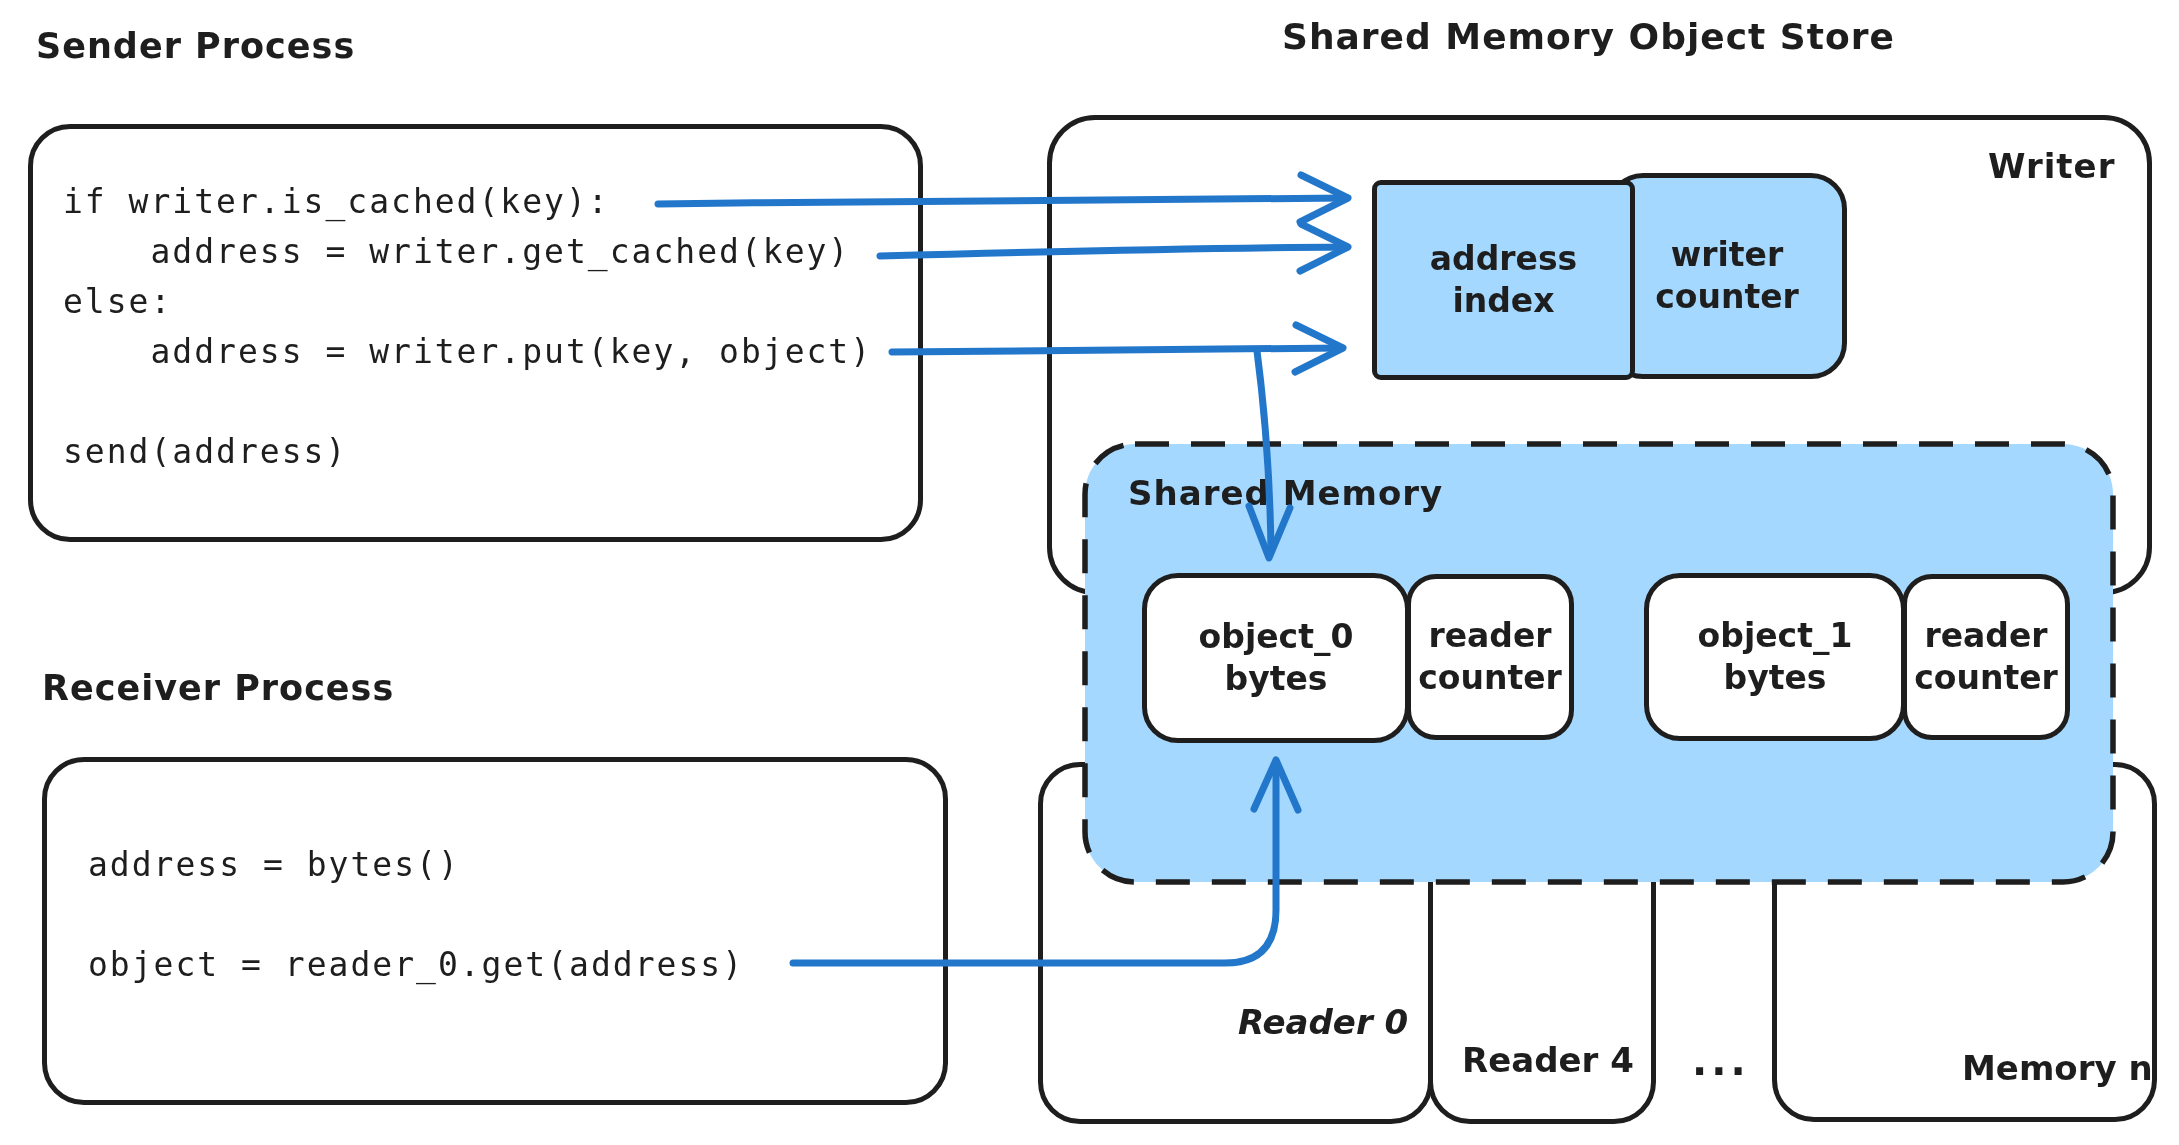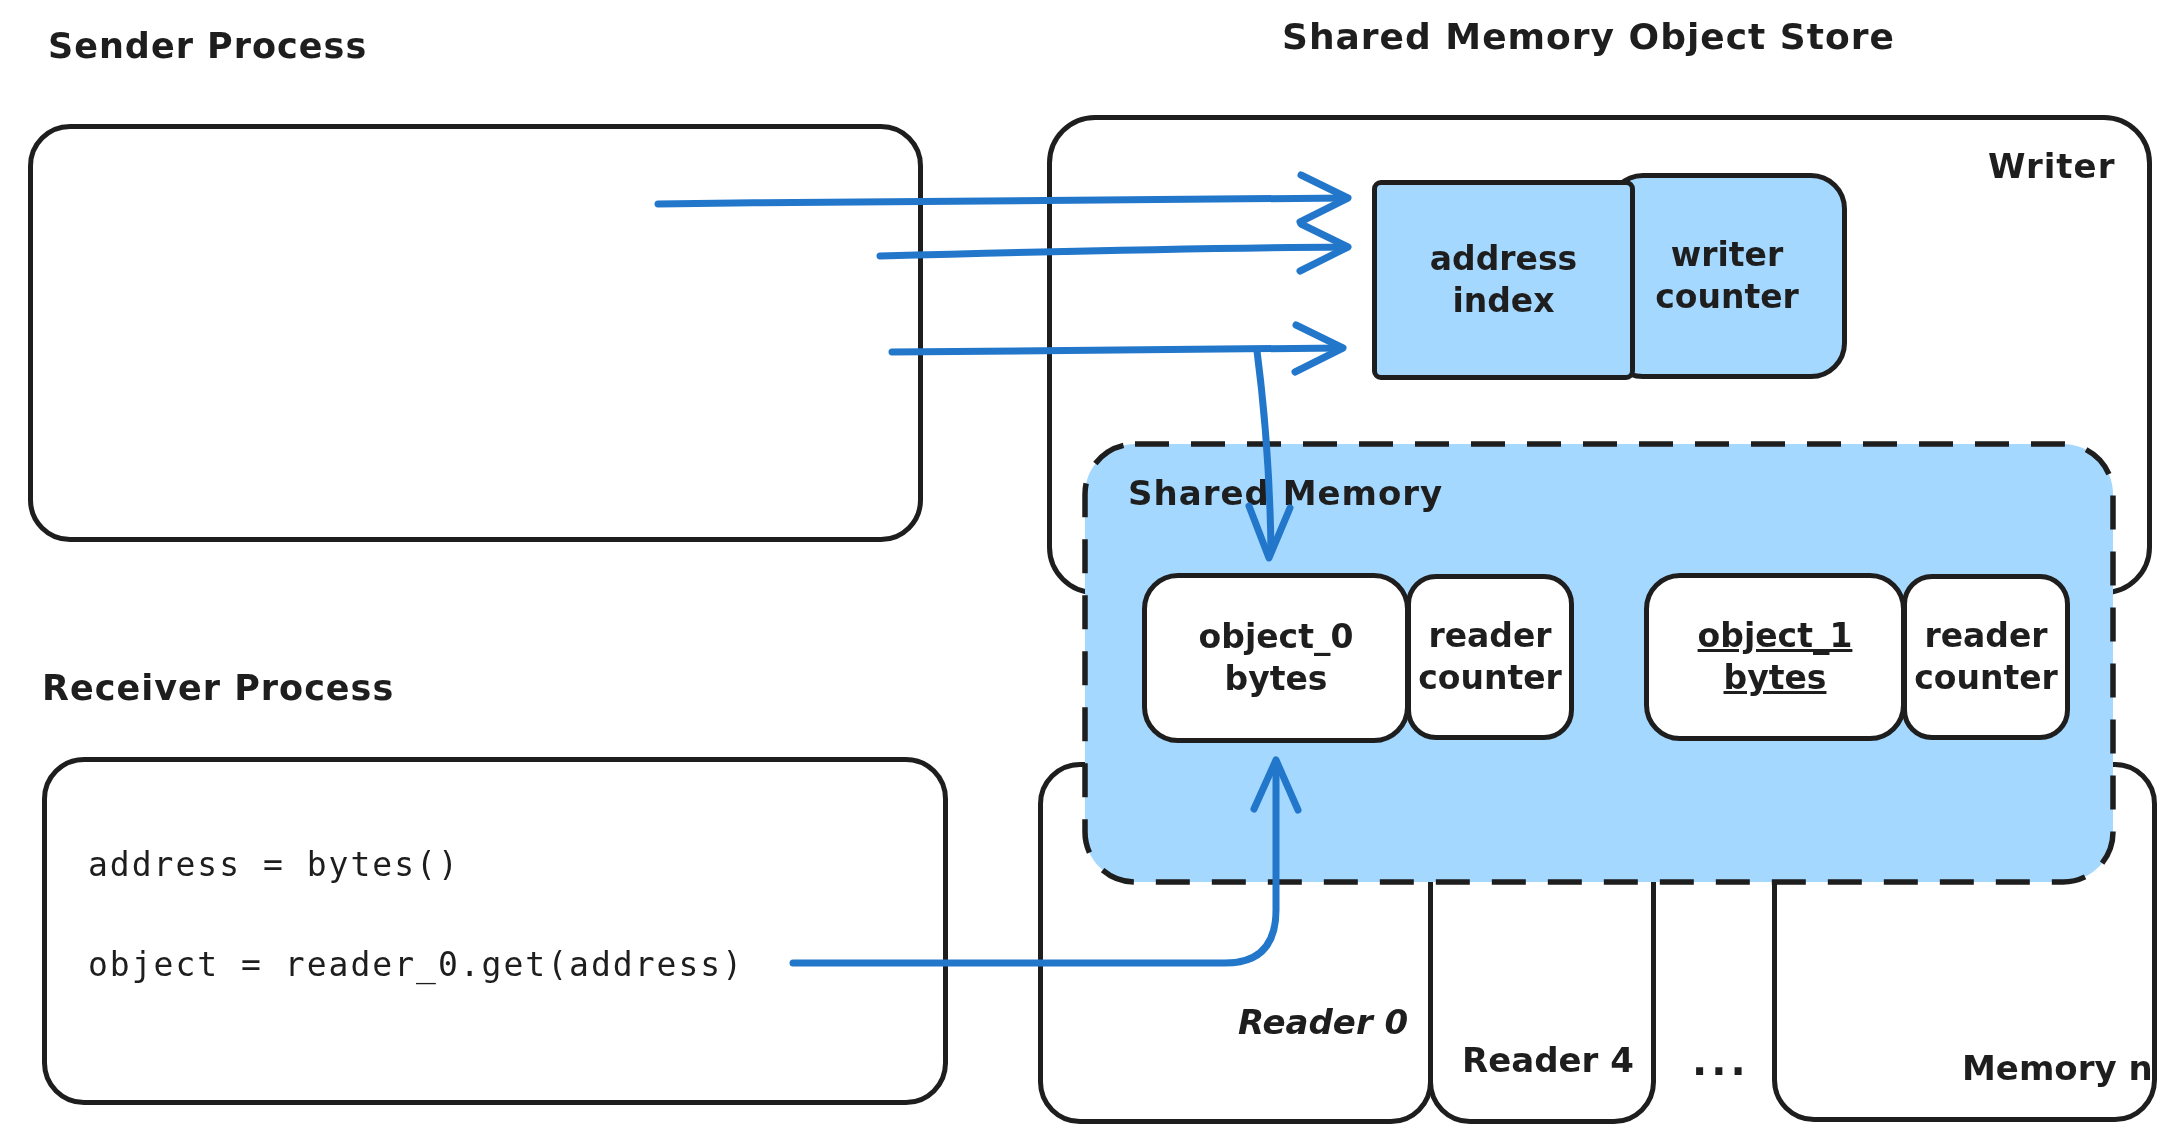--- a/index.html
+++ b/index.html
@@ -63,47 +63,53 @@
   <div class="box z1" style="left:1047px; top:115px; width:1105px; height:480px; border-radius:48px;"></div>
 
   <div class="box z1" style="left:1038px; top:762px; width:395px; height:362px;"></div>
   <div class="box z1" style="left:1428px; top:762px; width:228px; height:362px;"></div>
   <div class="box z1" style="left:1772px; top:762px; width:385px; height:360px;"></div>
 
   <svg class="layer z2" style="left:1080px; top:439px;" width="1040" height="450" viewBox="0 0 1040 450">
     <rect class="dashed-rect" x="5" y="5" width="1028" height="438" rx="50" ry="50"></rect>
   </svg>
 
-  <div class="title z3" style="left:48px; top:26px;">Sender Process</div>
+  <div class="title z3" style="left:36px; top:26px;">Sender Process</div>
 
   <div class="title z3" style="left:1282px; top:16px; font-size:36px;">Shared Memory Object Store</div>
 
   <div class="title z3" style="left:42px; top:668px;">Receiver Process</div>
 
   <div class="title z3" style="left:1988px; top:146px; font-size:34px;">Writer</div>
 
   <div class="title z3" style="left:1128px; top:473px; font-size:34px;">Shared Memory</div>
 
+  <pre class="code z3" style="left:63px; top:177px;">if writer.is_cached(key):
+    address = writer.get_cached(key)
+else:
+    address = writer.put(key, object)
+
+send(address)</pre>
 
   <pre class="code z3" style="left:88px; top:840px;">address = bytes()
 
 object = reader_0.get(address)</pre>
 
   <div class="box box-label filled-blue z4" style="left:1372px; top:180px; width:263px; height:200px; border-radius:9px;">address
 index</div>
 
   <div class="box box-label filled-blue z3" style="left:1607px; top:173px; width:240px; height:206px; border-radius:36px;">writer
 counter</div>
 
   <div class="box box-label filled-white z4" style="left:1142px; top:573px; width:268px; height:170px; border-radius:36px;">object_0
 bytes</div>
   <div class="box box-label filled-white z3" style="left:1406px; top:574px; width:168px; height:166px; border-radius:30px;">reader
 counter</div>
 
-  <div class="box box-label filled-white z4" style="left:1644px; top:573px; width:262px; height:168px; border-radius:36px;text-decoration:underline;">object_1
+  <div class="box box-label filled-white z4" style="left:1644px; top:573px; width:262px; height:168px; border-radius:36px;">object_1
 bytes</div>
   <div class="box box-label filled-white z3" style="left:1902px; top:574px; width:168px; height:166px; border-radius:30px;">reader
 counter</div>
 
   <div class="reader-label z3" style="left:1238px; top:1002px;font-style:italic;">Reader 0</div>
   <div class="reader-label z3" style="left:1462px; top:1040px;">Reader 4</div>
   <div class="reader-label dots z3" style="left:1692px; top:1038px;">...</div>
   <div class="reader-label z3" style="left:1962px; top:1048px;">Memory n</div>
 
   <svg class="layer z6" width="2179" height="1145" viewBox="0 0 2179 1145">

